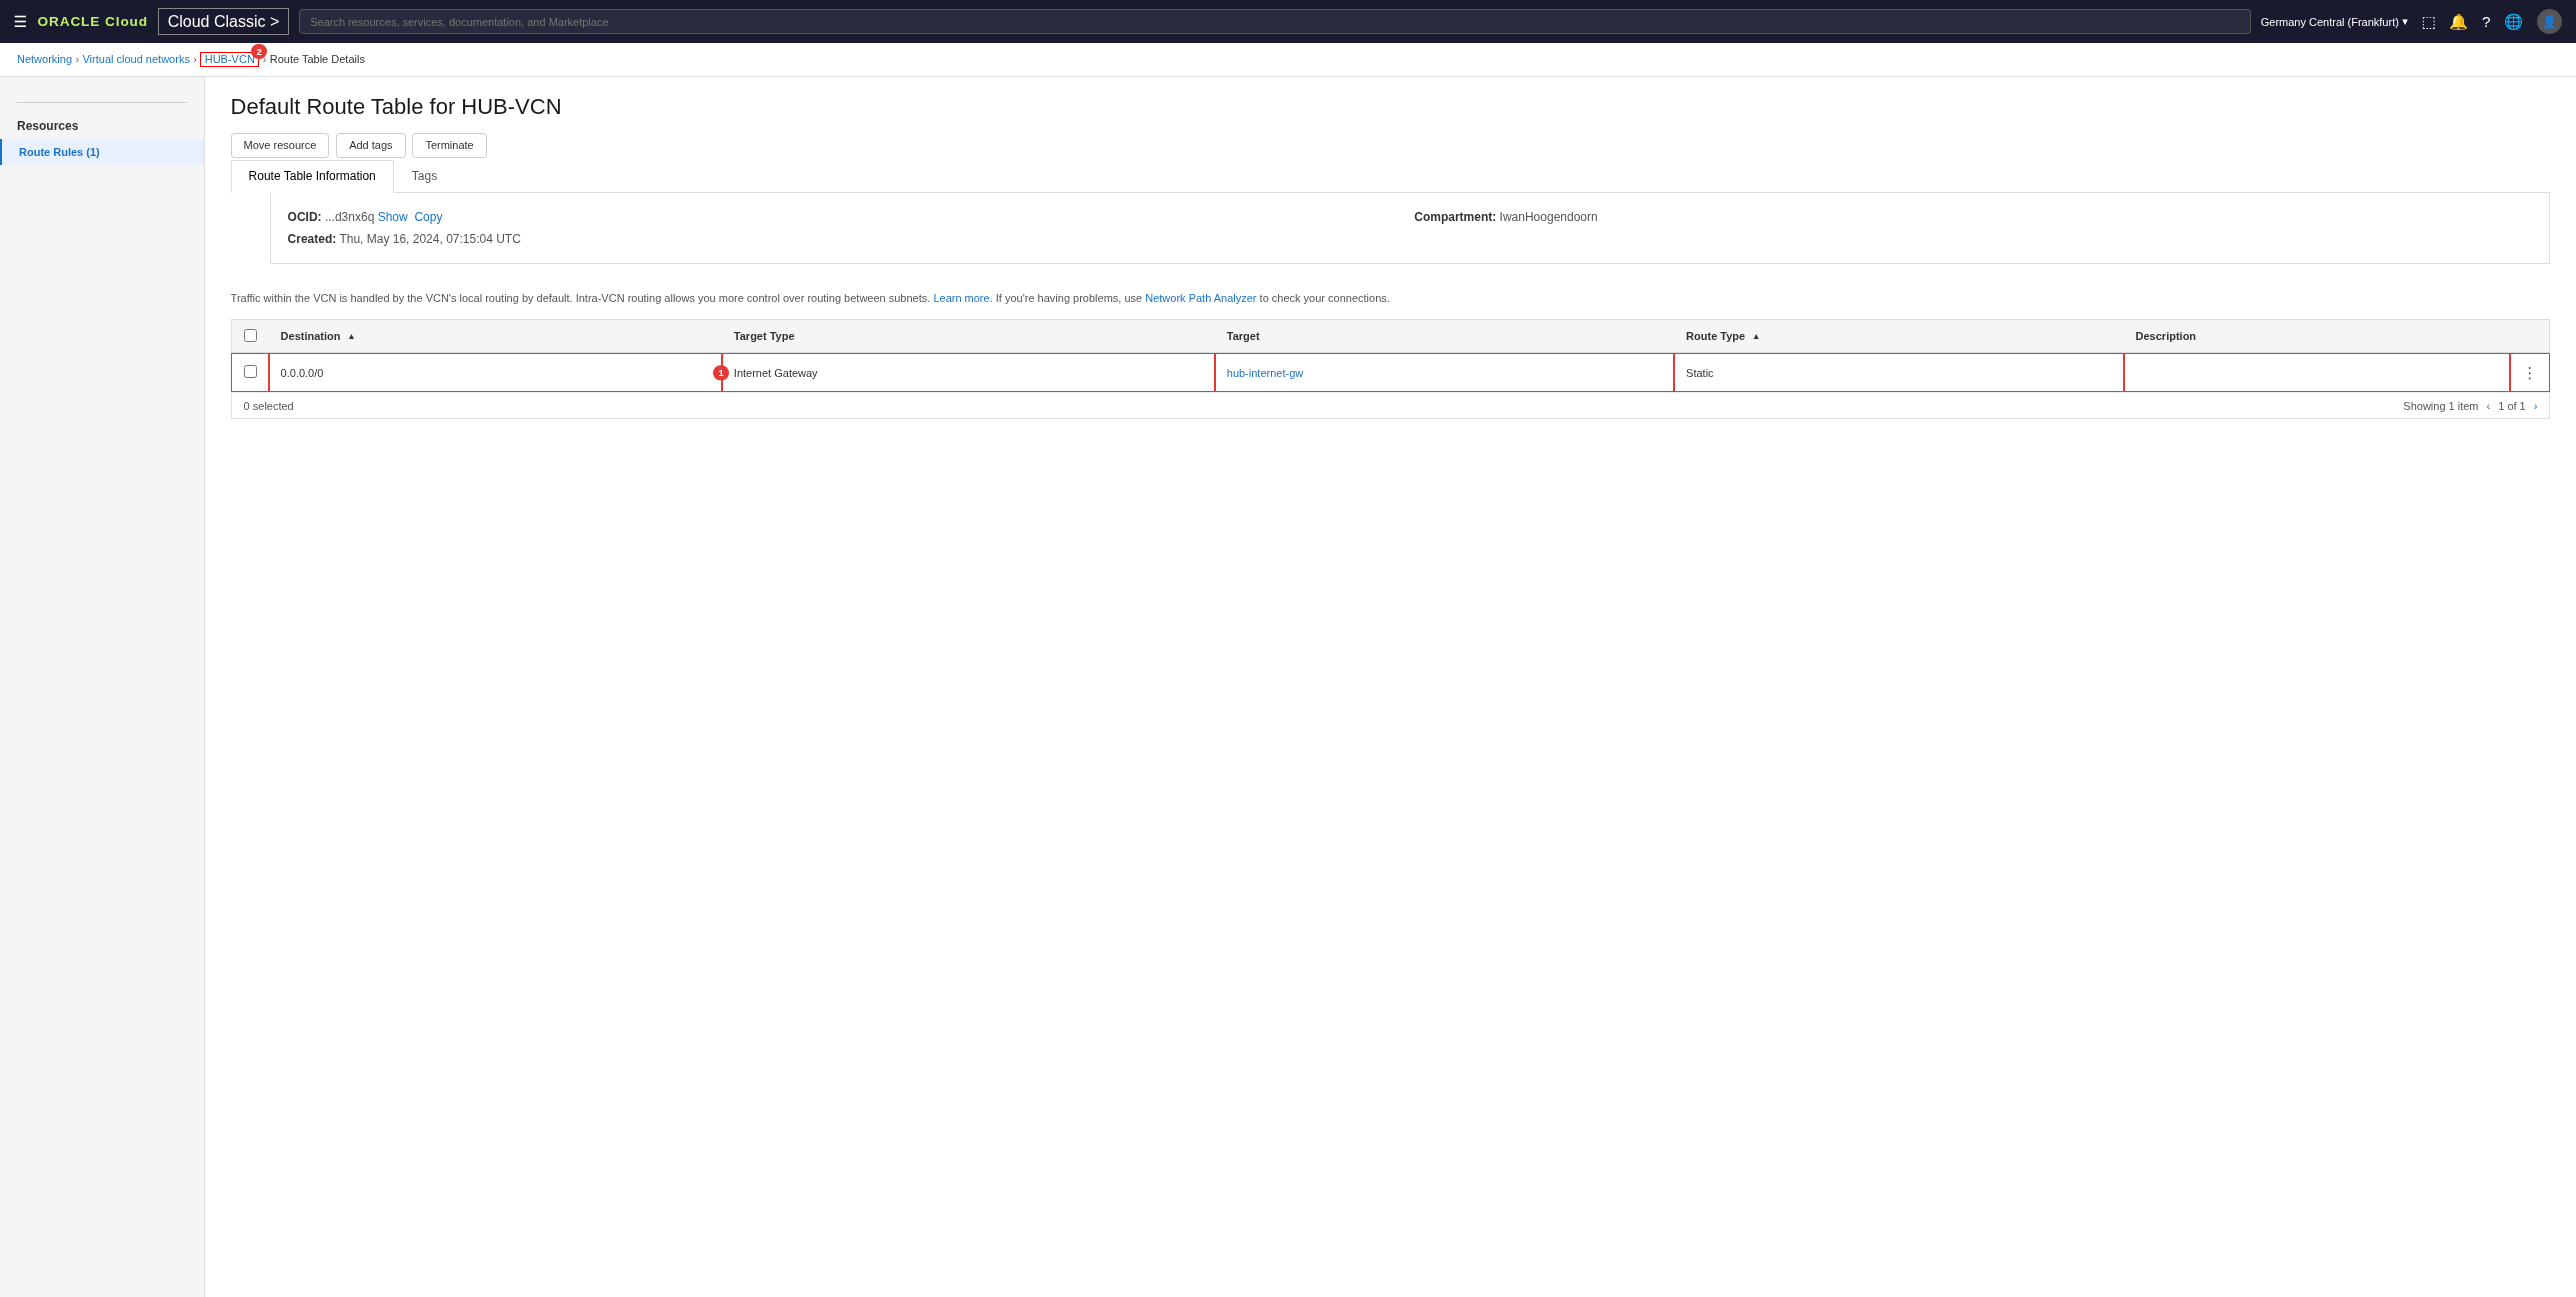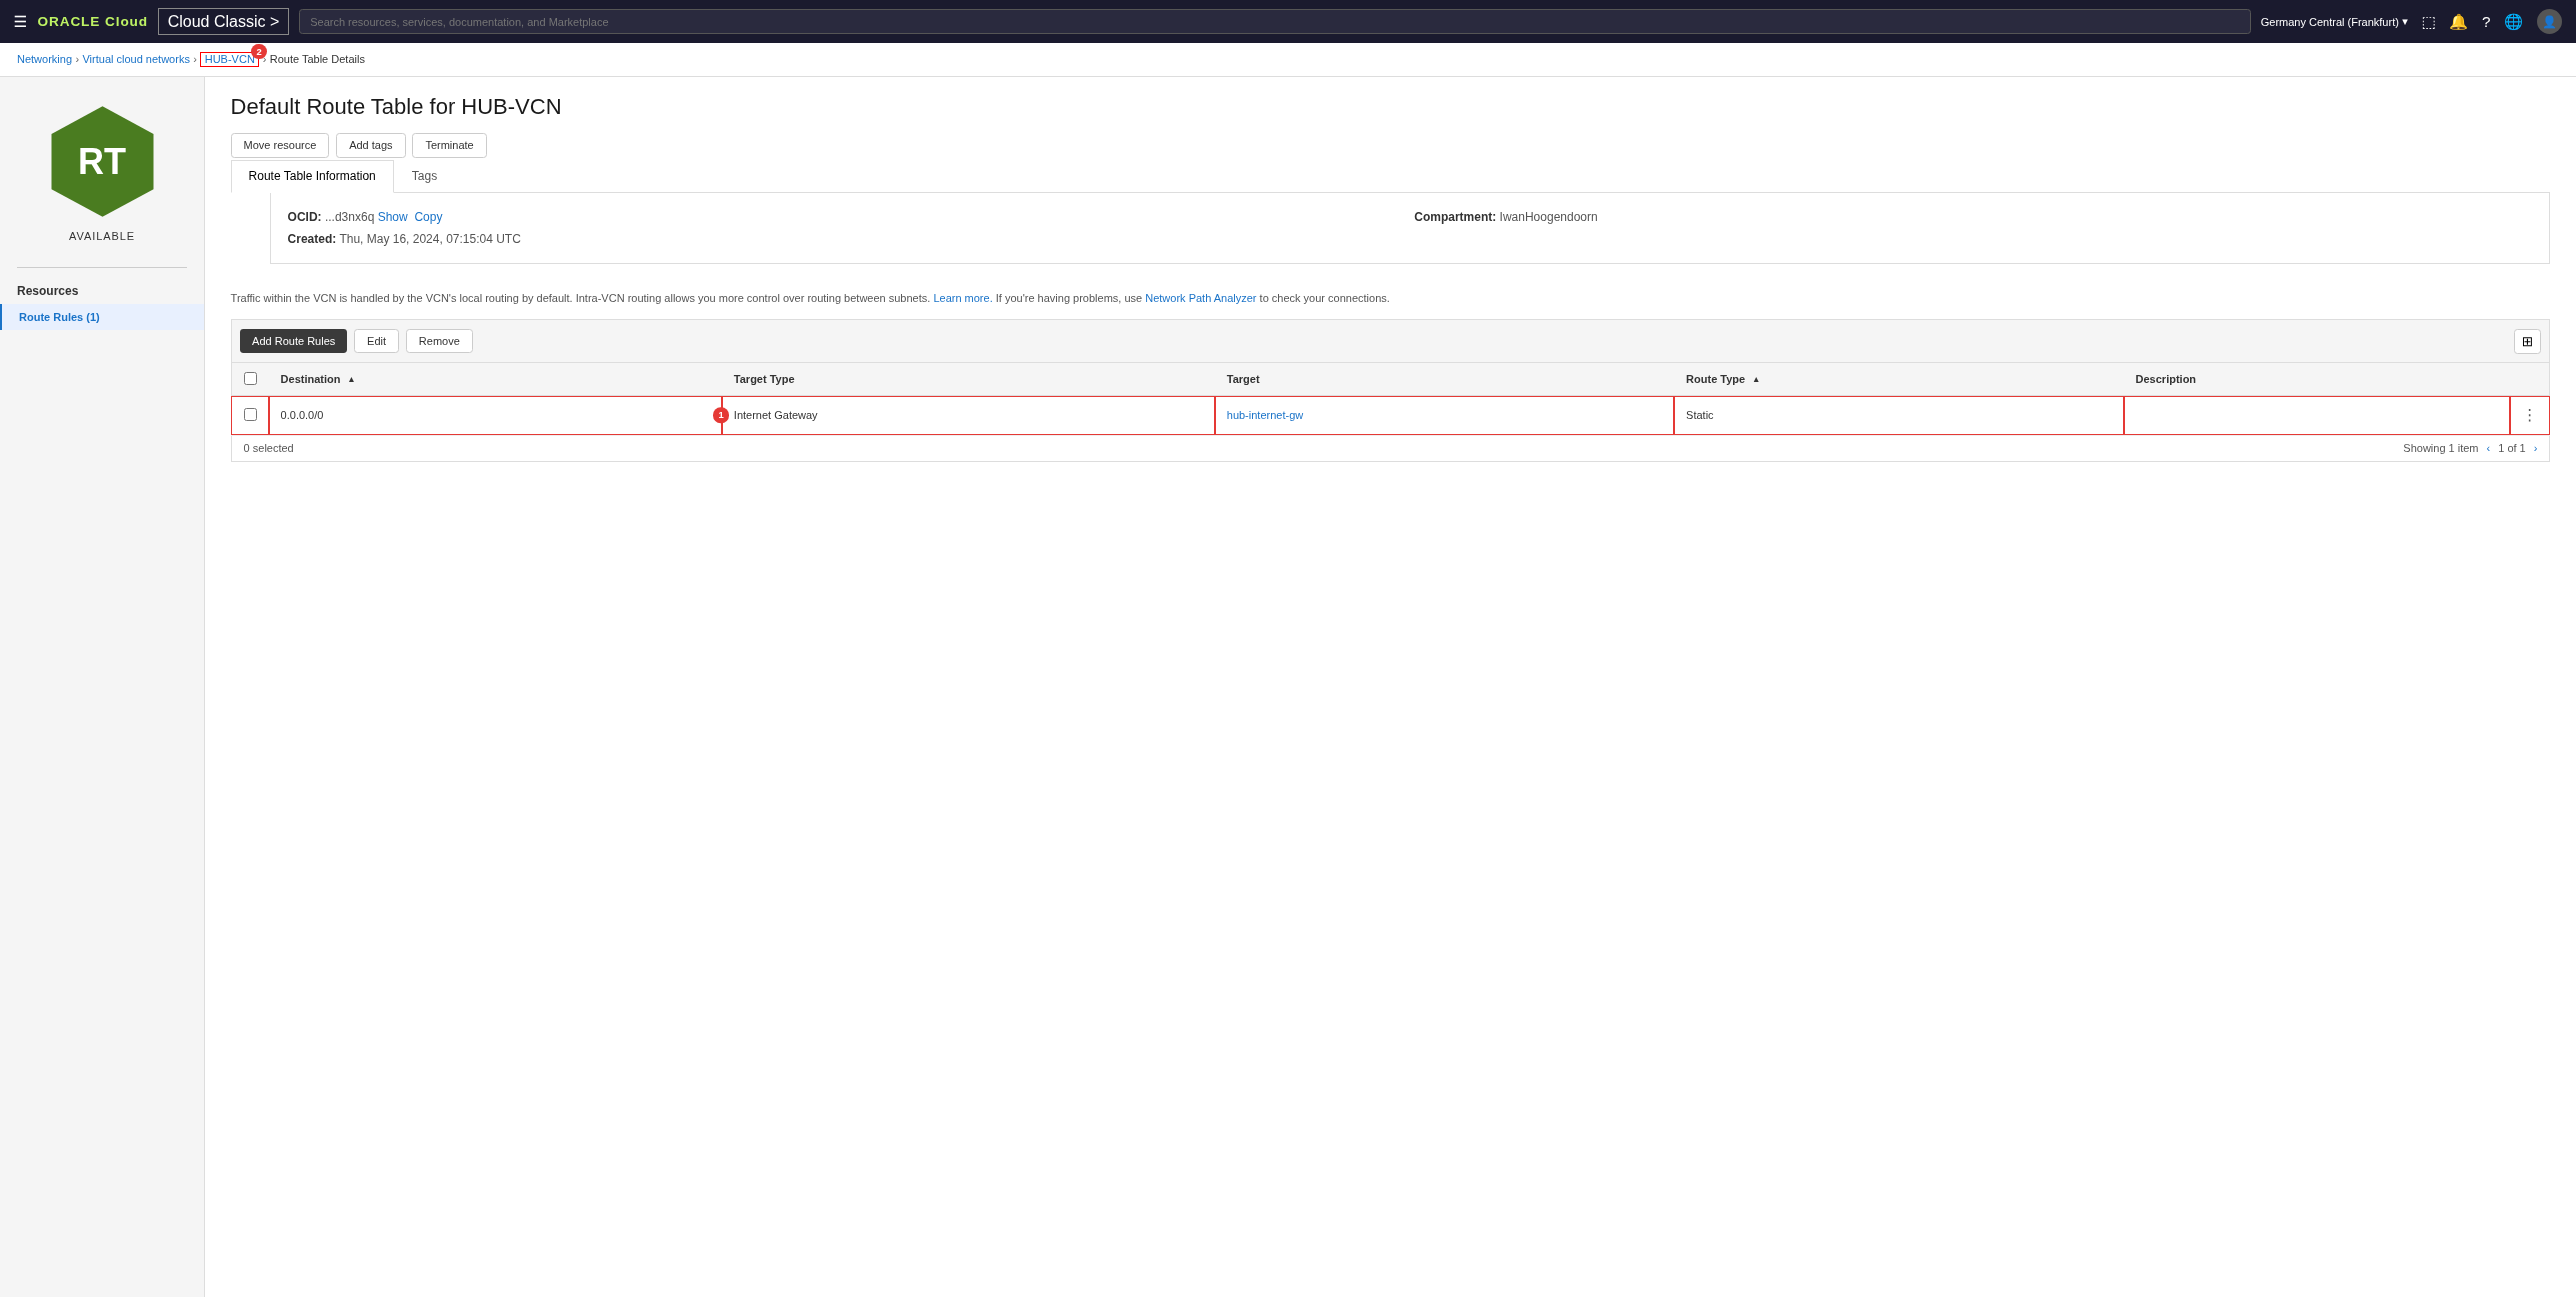--- a/index.html
+++ b/index.html
@@ -361,29 +361,20 @@
     <span>HUB-VCN</span>
     <span class="badge">2</span>
   </a>
   <span class="sep">›</span>
   <span>Route Table Details</span>
 </div>
 
 <div class="main-layout">
 
   <aside class="sidebar">
-    <div class="rt-icon-container">
-      <div class="hexagon">
-        <svg width="119" height="119" viewBox="0 0 140 140">
-          <polygon points="70,5 130,37.5 130,102.5 70,135 10,102.5 10,37.5" fill="#4a7c20"></polygon>
-        </svg>
-        <span class="hexagon-text">RT</span>
-      </div>
-      <span class="status-label">AVAILABLE</span>
-    </div>
     <hr class="sidebar-divider">
     <div class="sidebar-section-title">Resources</div>
     <div class="sidebar-item active">Route Rules (1)</div>
   </aside>
 
   <main class="content">
 
     <h1 class="page-title">Default Route Table for HUB-VCN</h1>
 
     <div class="action-buttons">
@@ -418,28 +409,20 @@
 
 
     <p class="description-text">
       <span>Traffic within the VCN is handled by the VCN's local routing by default. Intra-VCN routing allows you more control over routing between subnets.</span>
       <a href="#" class="info-link">Learn more.</a>
       <span>If you're having problems, use</span>
       <a href="#" class="info-link">Network Path Analyzer</a>
       <span>to check your connections.</span>
     </p>
 
-    <div class="table-toolbar">
-      <div class="toolbar-left">
-        <button class="btn-primary">Add Route Rules</button>
-        <button class="btn">Edit</button>
-        <button class="btn">Remove</button>
-      </div>
-      <button class="help-btn">⊞</button>
-    </div>
 
     <div class="table-container">
       <table class="data-table">
         <thead>
           <tr>
             <th class="checkbox-cell">
               <input type="checkbox" style="">
             </th>
             <th>
               <span class="th-sort">

